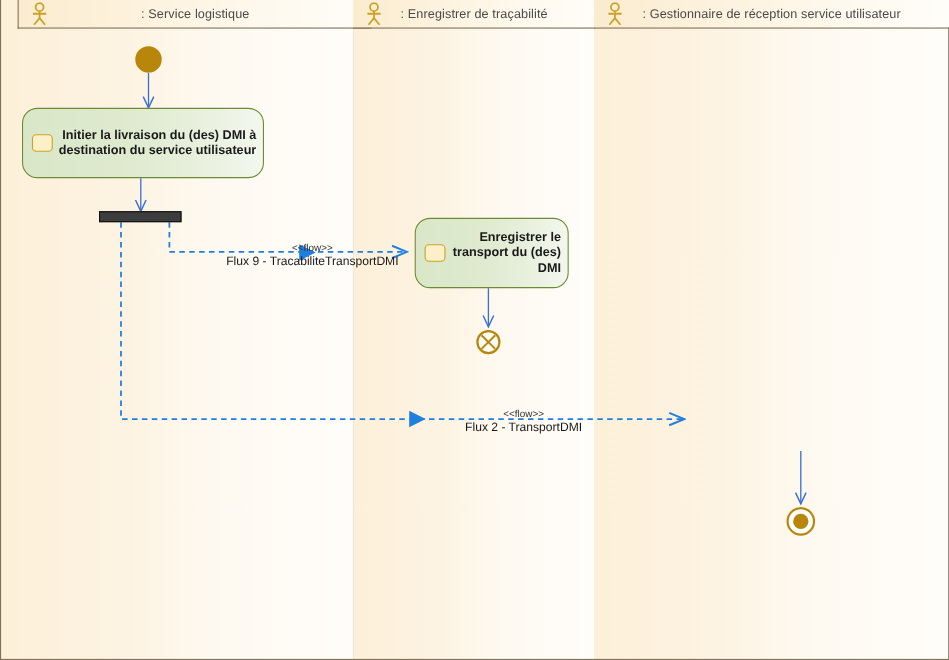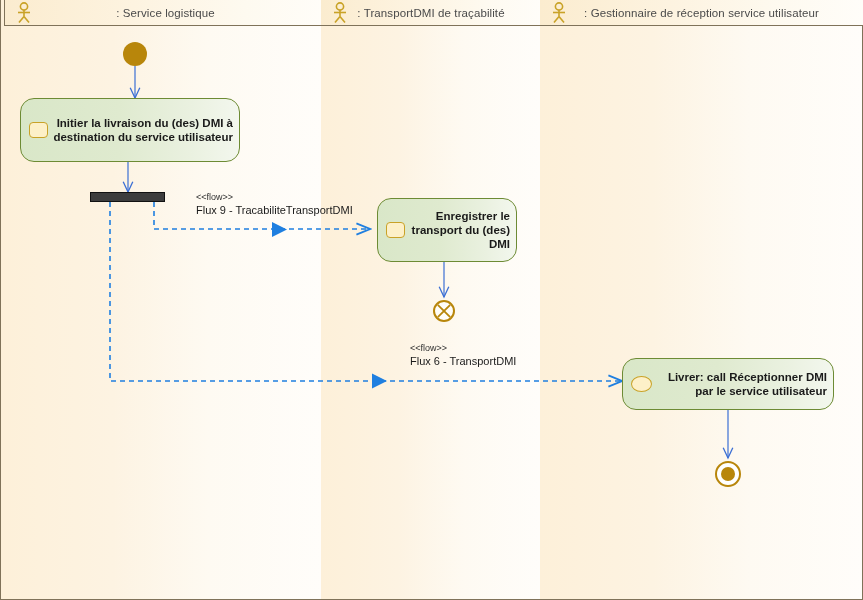--- a/index.html
+++ b/index.html
@@ -154,22 +154,23 @@
     left: 0;
     top: 0;
     width: 863px;
     height: 600px;
     pointer-events: none;
   }
 
   
   .flow-label {
     position: absolute;
-    text-align: left;
+    text-align: center;
     white-space: nowrap;
+    margin-top: 28px;
   }
   .flow-stereotype {
     font-size: 9px;
     color: #303030;
     line-height: 11px;
   }
   .flow-name {
     font-size: 11px;
     color: #1a1a1a;
     line-height: 15px;
@@ -177,21 +178,21 @@
 </style>
 </head>
 <body>
 
 <div id="diagram-canvas">
 
   <div class="lane first" style="left:0; width:322px;"></div>
   <div class="lane" style="left:321px; width:220px;"></div>
   <div class="lane last" style="left:540px; width:323px;"></div>
 
-  <div class="lane-header" style="left:4px; width:322px; border-left:1px solid #7f7259;">
+  <div class="lane-header" style="left:16px; width:322px; border-left:1px solid #7f7259;">
     <span class="actor-icon">
       <svg width="18" height="22" viewBox="0 0 18 22">
         <circle cx="9" cy="4.5" r="3.6" fill="none" stroke="#c9a227" stroke-width="1.6"></circle>
         <line x1="9" y1="8.2" x2="9" y2="14.5" stroke="#c9a227" stroke-width="1.6"></line>
         <line x1="3" y1="10.5" x2="15" y2="10.5" stroke="#c9a227" stroke-width="1.6"></line>
         <line x1="9" y1="14.5" x2="4" y2="20.5" stroke="#c9a227" stroke-width="1.6"></line>
         <line x1="9" y1="14.5" x2="14" y2="20.5" stroke="#c9a227" stroke-width="1.6"></line>
       </svg>
     </span>
     <span class="lane-title">: Service logistique</span>
@@ -200,21 +201,21 @@
   <div class="lane-header" style="left:321px; width:220px;">
     <span class="actor-icon">
       <svg width="18" height="22" viewBox="0 0 18 22">
         <circle cx="9" cy="4.5" r="3.6" fill="none" stroke="#c9a227" stroke-width="1.6"></circle>
         <line x1="9" y1="8.2" x2="9" y2="14.5" stroke="#c9a227" stroke-width="1.6"></line>
         <line x1="3" y1="10.5" x2="15" y2="10.5" stroke="#c9a227" stroke-width="1.6"></line>
         <line x1="9" y1="14.5" x2="4" y2="20.5" stroke="#c9a227" stroke-width="1.6"></line>
         <line x1="9" y1="14.5" x2="14" y2="20.5" stroke="#c9a227" stroke-width="1.6"></line>
       </svg>
     </span>
-    <span class="lane-title">: TransportDMI de traçabilité</span>
+    <span class="lane-title">: Enregistrer de traçabilité</span>
   </div>
 
   <div class="lane-header" style="left:540px; width:323px;text-align:right;">
     <span class="actor-icon">
       <svg width="18" height="22" viewBox="0 0 18 22">
         <circle cx="9" cy="4.5" r="3.6" fill="none" stroke="#c9a227" stroke-width="1.6"></circle>
         <line x1="9" y1="8.2" x2="9" y2="14.5" stroke="#c9a227" stroke-width="1.6"></line>
         <line x1="3" y1="10.5" x2="15" y2="10.5" stroke="#c9a227" stroke-width="1.6"></line>
         <line x1="9" y1="14.5" x2="4" y2="20.5" stroke="#c9a227" stroke-width="1.6"></line>
         <line x1="9" y1="14.5" x2="14" y2="20.5" stroke="#c9a227" stroke-width="1.6"></line>
@@ -267,29 +268,25 @@
   <div class="activity-node" style="left:20px; top:98px; width:220px; height:64px;">
     <span class="node-icon-square"></span>
     <span class="activity-label">Initier la livraison du (des) DMI à destination du service utilisateur</span>
   </div>
 
   <div class="activity-node" style="left:377px; top:198px; width:140px; height:64px;">
     <span class="node-icon-square"></span>
     <span class="activity-label">Enregistrer le transport du (des) DMI</span>
   </div>
 
-  <div class="activity-node" style="left:622px; top:358px; width:212px; height:52px;">
-    <span class="node-icon-oval"></span>
-    <span class="activity-label">Livrer: call Réceptionner DMI par le service utilisateur</span>
-  </div>
 
   <div class="flow-label" style="left:196px; top:192px; width:176px;">
     <div class="flow-stereotype">&lt;&lt;flow&gt;&gt;</div>
     <div class="flow-name">Flux 9 - TracabiliteTransportDMI</div>
   </div>
 
   <div class="flow-label" style="left:410px; top:343px; width:132px;">
     <div class="flow-stereotype">&lt;&lt;flow&gt;&gt;</div>
-    <div class="flow-name">Flux 6 - TransportDMI</div>
+    <div class="flow-name">Flux 2 - TransportDMI</div>
   </div>
 
   <div class="canvas-bottom-border"></div>
 </div>
 
 </body></html>

